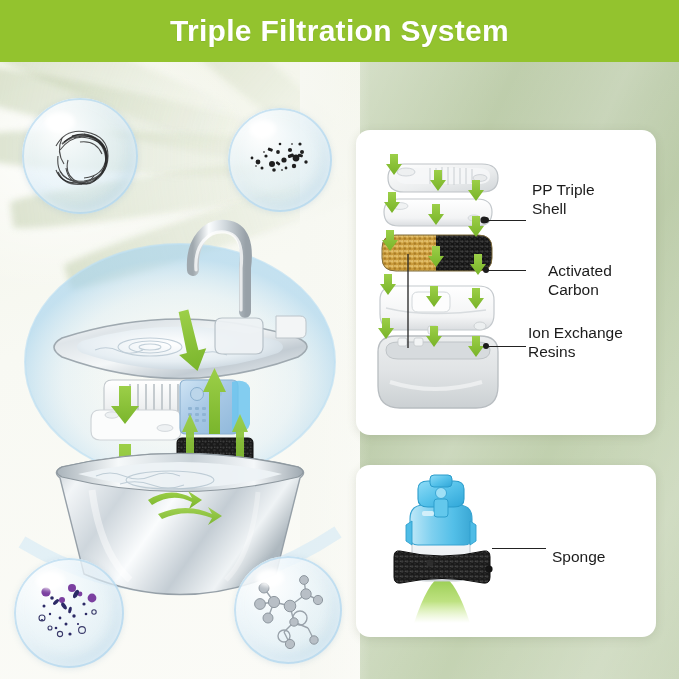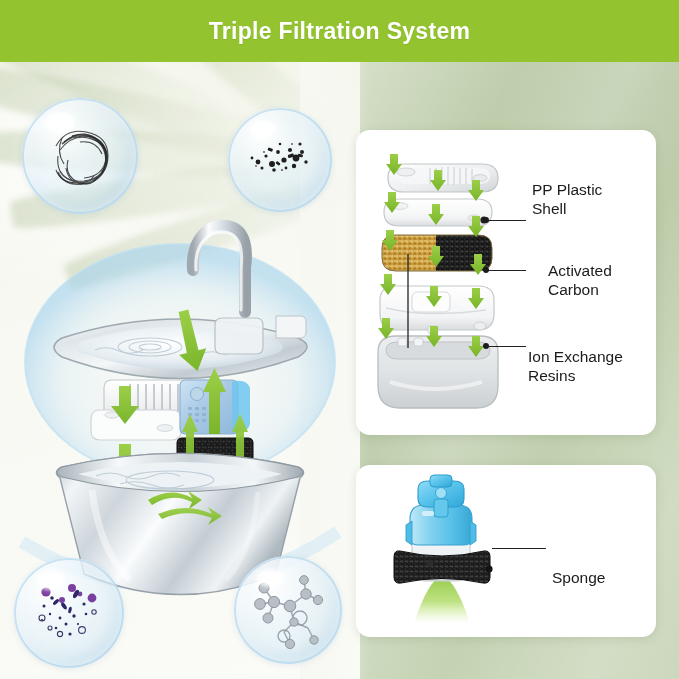--- a/index.html
+++ b/index.html
@@ -10,21 +10,21 @@
   }
   #stage{position:relative;width:679px;height:679px;overflow:hidden;background:#f7f8f2;}
 
   
   #header{
     position:absolute;left:0;top:0;width:679px;height:62px;
     background:#93c32e;
     display:flex;align-items:center;justify-content:center;
   }
   #header-title{
-    color:#ffffff;font-size:23px;font-weight:bold;letter-spacing:.3px;
+    color:#ffffff;font-size:30px;font-weight:bold;letter-spacing:.3px;
     font-family:"Liberation Sans", sans-serif;
     text-shadow:0 1px 1px rgba(0,0,0,.08);
   }
 
   
   #bg-left{
     position:absolute;left:0;top:62px;width:360px;height:617px;
     background:
       radial-gradient(ellipse 280px 200px at 60px 90px, rgba(255,255,255,.9), rgba(255,255,255,0) 70%),
       linear-gradient(160deg,#f2f4e8 0%,#f8f9f3 40%,#fbfbf7 100%);
@@ -511,31 +511,31 @@
       </g>
 
       <g stroke="#222" stroke-width="1.3" fill="none">
         <path d="M52 124 L52 218"></path>
       </g>
     </svg>
   </div>
 
   <div class="leader" style="left:486px;top:220px;width:40px;"></div>
   <div class="leader-dot" style="left:483px;top:217px;"></div>
-  <div class="callout-label" style="left:532px;top:180px;width:140px;">PP Plastic
+  <div class="callout-label" style="left:532px;top:180px;width:140px;">PP Triple
 Shell</div>
 
   <div class="leader" style="left:486px;top:270px;width:40px;"></div>
   <div class="leader-dot" style="left:483px;top:267px;"></div>
   <div class="callout-label" style="left:548px;top:261px;width:140px;">Activated
 Carbon</div>
 
   <div class="leader" style="left:486px;top:346px;width:40px;"></div>
   <div class="leader-dot" style="left:483px;top:343px;"></div>
-  <div class="callout-label" style="left:528px;top:347px;width:150px;">Ion Exchange
+  <div class="callout-label" style="left:528px;top:323px;width:150px;">Ion Exchange
 Resins</div>
 
   <div class="panel" id="panel-pump"></div>
 
   <div id="pump-art">
     <svg width="300" height="172" viewBox="0 0 300 172" xmlns="http://www.w3.org/2000/svg">
       <defs>
         <linearGradient id="capBlue" x1="0" y1="0" x2="1" y2="1">
           <stop offset="0%" stop-color="#8fdcf7"></stop>
           <stop offset="50%" stop-color="#56c2ea"></stop>
@@ -582,15 +582,15 @@
       <path d="M114 56 l6 4 v16 l-6 4z" fill="#4fbce6" stroke="#2f9fcd" stroke-width=".9"></path>
 
       <path d="M44 86 q42 10 84 0 q6 -1 6 6 v20 q0 7 -7 6 q-41 -9 -82 0 q-7 1 -7 -6 v-20 q0 -7 6 -6z" fill="url(#spongeTex)"></path>
       <path d="M44 86 q42 10 84 0 q6 -1 6 6 v20 q0 7 -7 6 q-41 -9 -82 0 q-7 1 -7 -6 v-20 q0 -7 6 -6z" fill="none" stroke="#0c0c0c" stroke-width="1"></path>
       <circle cx="74" cy="98" r="3.4" fill="#2d2d2d"></circle>
       <circle cx="133" cy="104" r="3.6" fill="#141414"></circle>
     </svg>
   </div>
 
   <div class="leader" style="left:492px;top:548px;width:54px;"></div>
-  <div class="callout-label" style="left:552px;top:568px;width:110px;">Sponge</div>
+  <div class="callout-label" style="left:552px;top:547px;width:110px;">Sponge</div>
 
 </div>
 
 </body></html>

